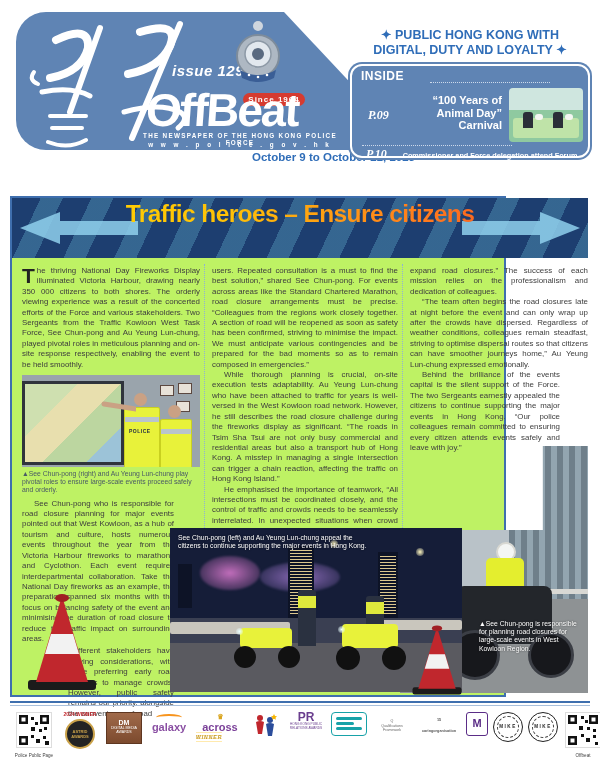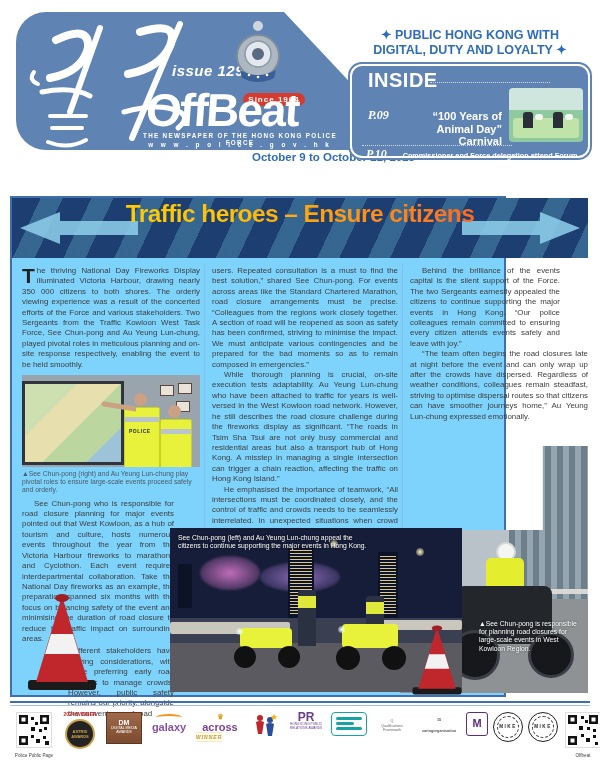--- a/index.html
+++ b/index.html
@@ -16,41 +16,41 @@
   .nwsp{left:140px;top:132px;width:200px;color:#fff;font-size:6.3px;font-weight:bold;
         letter-spacing:1.3px;text-align:center;}
   .site{left:140px;top:141px;width:200px;color:#fff;font-size:6.3px;font-weight:bold;
         letter-spacing:3px;text-align:center;}
   .daterange{left:200px;top:151px;width:215px;text-align:right;color:#2f6db8;font-size:11.5px;font-weight:bold;}
   .motto{left:345px;top:28px;width:250px;text-align:center;color:#2f6db8;
          font-size:12.5px;font-weight:800;line-height:15px;}
   
   .inside{left:350px;top:64px;width:240px;height:94px;background:#5f84b4;border:2px solid #fff;
           box-shadow:0 0 0 2px #5f84b4;border-radius:12px;color:#fff;box-sizing:border-box;}
-  .inside-label{position:absolute;left:16px;top:3px;font-size:20px;font-weight:800;letter-spacing:.5px;}
+  .inside-label{position:absolute;left:9px;top:3px;font-size:12px;font-weight:800;letter-spacing:.5px;}
   .inside-dots{position:absolute;left:78px;top:16px;width:120px;border-bottom:1.5px dotted #cdd9ea;}
   .pnum{font-family:"Liberation Serif",serif;font-style:italic;font-weight:bold;font-size:12px;}
   .p09{position:absolute;left:16px;top:42px;}
   .item1{position:absolute;left:44px;top:28px;width:106px;text-align:right;
-         font-size:11px;font-weight:800;line-height:12.5px;margin-top:16px;}
+         font-size:11px;font-weight:800;line-height:12.5px;}
   .thumb{position:absolute;right:5px;top:22px;width:74px;height:54px;border-radius:4px;overflow:hidden;
          background:linear-gradient(#cfe6df 0 40%,#8fc9a0 40% 100%);}
   .thumb .bench{position:absolute;left:4px;bottom:4px;width:66px;height:20px;background:#bfe3a8;border-radius:3px;}
   .thumb .fig{position:absolute;width:10px;height:16px;background:#2b2f38;border-radius:3px 3px 0 0;bottom:14px;}
   .thumb .dog{position:absolute;width:8px;height:6px;background:#f4f6f2;border-radius:3px;bottom:22px;}
   .insep{position:absolute;left:10px;top:79px;width:150px;border-bottom:1.5px dotted #cdd9ea;}
   .p10{position:absolute;left:14px;top:81px;}
   .item2{position:absolute;left:46px;top:81px;width:184px;font-size:7.3px;font-weight:800;
          line-height:17px;text-align:center;}
   
   .kicker{left:0;top:170px;width:600px;text-align:center;font-size:21px;font-weight:800;letter-spacing:-.4px;}
   .kicker .hl{color:#29a9e0;}
   .kicker .rest{color:#1c3e6e;}
   
-  .frame{left:10px;top:196px;width:496px;height:501px;border:2px solid #3f6fae;box-sizing:border-box;background:#7dd3fc;}
+  .frame{left:10px;top:196px;width:496px;height:501px;border:2px solid #3f6fae;box-sizing:border-box;background:#bef264;}
   .banner{position:absolute;left:0;top:0;width:576px;height:60px;background:#1d3e70;overflow:hidden;}
   .banner .stripes{position:absolute;inset:0;
      background:repeating-linear-gradient(115deg,transparent 0 26px,rgba(110,195,220,.30) 26px 46px);}
   .banner svg{position:absolute;}
   .bt{position:absolute;left:0;width:576px;text-align:center;font-size:24.5px;font-weight:800;letter-spacing:-.6px;
       background:linear-gradient(90deg,#ffd600 0%,#ffc107 38%,#ff7a1e 72%,#ef4123 100%);
       -webkit-background-clip:text;background-clip:text;color:transparent;line-height:28px;}
   .bt1{top:2px;} .bt2{top:29px;}
   
   .body{position:absolute;left:0;top:60px;width:576px;height:437px;}
@@ -245,22 +245,23 @@
         </div>
       </div>
 
       <div class="col" style="left:200px;width:186px;">
         <p>users. Repeated consultation is a must to find the best solution,” shared See Chun-pong. For events across areas like the Standard Chartered Marathon, road closure arrangements must be precise. “Colleagues from the regions work closely together. A section of road will be reopened as soon as safety has been confirmed, striving to minimise the impact. We must anticipate various contingencies and be prepared for the bad moments so as to remain composed in emergencies.”</p>
         <p class="ind">While thorough planning is crucial, on-site execution tests adaptability. Au Yeung Lun-chung who have been attached to traffic for years is well-versed in the West Kowloon road network. However, he still describes the road closure challenge during the fireworks display as significant. “The roads in Tsim Sha Tsui are not only busy commercial and residential areas but also a transport hub of Hong Kong. A misstep in managing a single intersection can trigger a chain reaction, affecting the traffic on Hong Kong Island.”</p>
         <p class="ind">He emphasised the importance of teamwork, “All intersections must be coordinated closely, and the control of traffic and crowds needs to be seamlessly interrelated. In unexpected situations when crowd tails back or in emergencies and so on, area supervisors must be decisive to coordinate operations across areas and even</p>
       </div>
 
       <div class="col" style="left:398px;width:178px;">
+        <p>expand road closures.” The success of each mission relies on the professionalism and dedication of colleagues.</p>
+        <p class="ind">“The team often begins the road closures late at night before the event and can only wrap up after the crowds have dispersed. Regardless of weather conditions, colleagues remain steadfast, striving to optimise dispersal routes so that citizens can have smoother journeys home,” Au Yeung Lun-chung expressed emotionally.</p>
         <p class="ind" style="width:150px;">Behind the brilliance of the events capital is the silent support of the Force. The two Sergeants earnestly appealed the citizens to continue supporting the major events in Hong Kong. “Our police colleagues remain committed to ensuring every citizen attends events safely and leave with joy.”</p>
-        <p class="ind">“The team often begins the road closures late at night before the event and can only wrap up after the crowds have dispersed. Regardless of weather conditions, colleagues remain steadfast, striving to optimise dispersal routes so that citizens can have smoother journeys home,” Au Yeung Lun-chung expressed emotionally.</p>
       </div>
 
       <div class="photo2">
         <div class="fw" style="left:30px;top:28px;width:60px;height:34px;background:radial-gradient(rgba(236,130,220,.8),rgba(120,80,200,0));"></div>
         <div class="fw" style="left:90px;top:34px;width:80px;height:30px;background:radial-gradient(rgba(190,140,240,.7),rgba(120,80,200,0));"></div>
         <div class="bldg" style="left:8px;top:36px;width:14px;height:44px;"></div>
         <div class="bldg" style="left:118px;top:18px;width:26px;height:72px;"></div>
         <div class="win" style="left:120px;top:22px;width:22px;height:64px;"></div>
         <div class="bldg" style="left:208px;top:24px;width:20px;height:66px;"></div>
         <div class="win" style="left:210px;top:28px;width:16px;height:58px;"></div>

